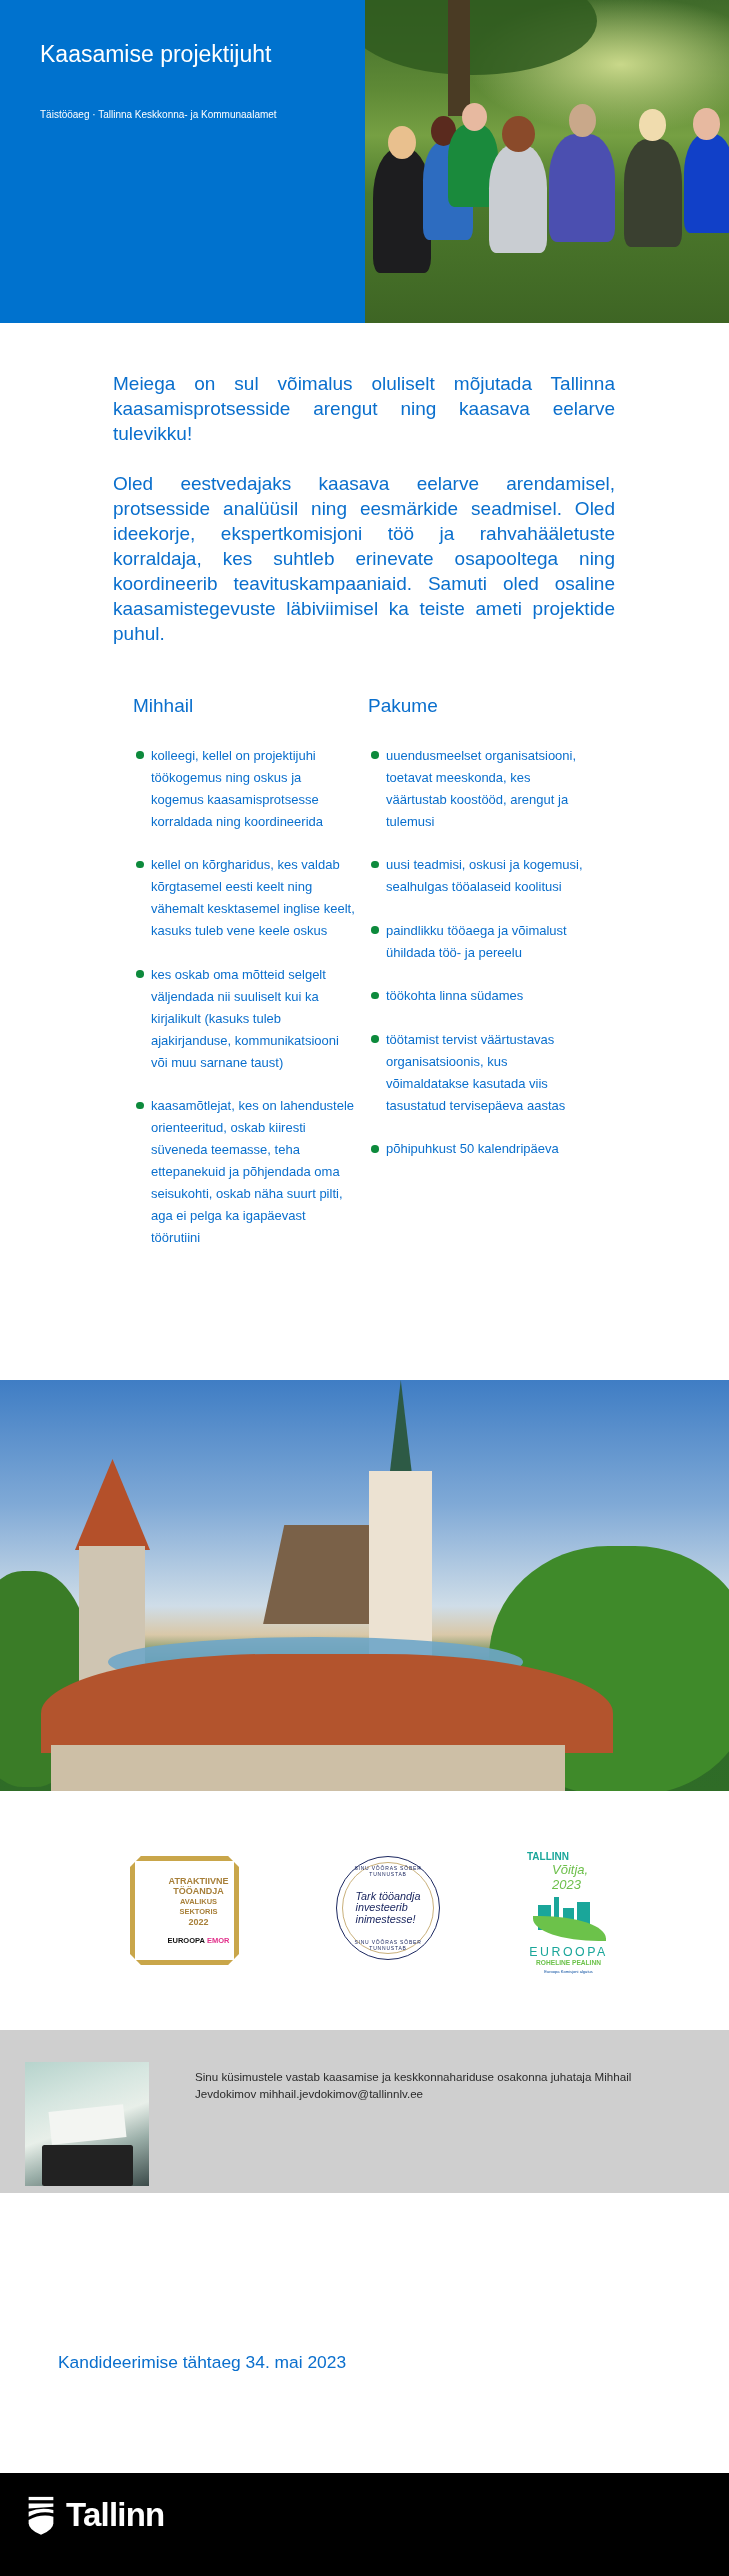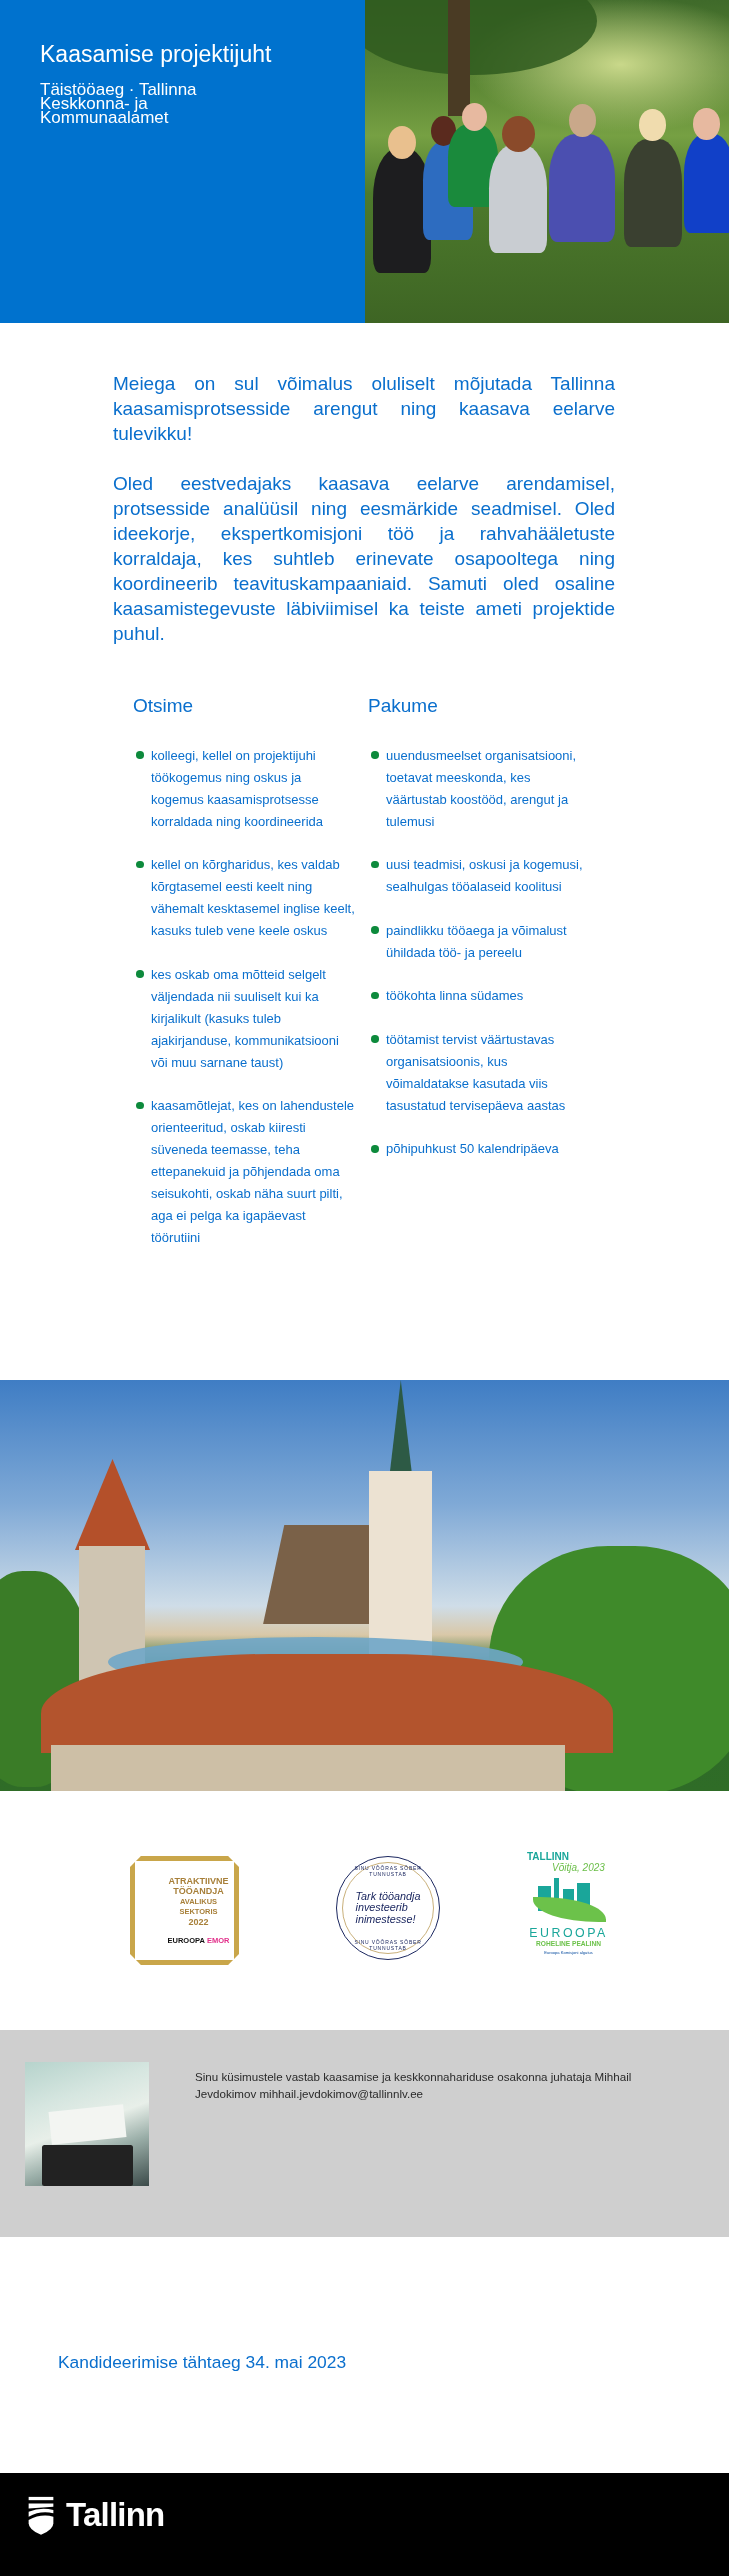--- a/index.html
+++ b/index.html
@@ -3,21 +3,21 @@
 <meta charset="utf-8">
 <style>
   * { box-sizing: border-box; margin: 0; padding: 0; }
   html, body { width: 730px; background: #ffffff; }
   body { font-family: "Liberation Sans", "DejaVu Sans", sans-serif; color: #0a6fcd; position: relative; height: 2576px; overflow: hidden; }
 
   
   .hero { position: absolute; left: 0; top: 0; width: 730px; height: 323px; display: flex; }
   .hero-left { width: 365px; height: 323px; background: #0072ce; padding: 40px 40px 16px 40px; color: #fff; }
   .hero-title { font-size: 23px; font-weight: normal; line-height: 28px; margin-top: 0; }
-  .hero-sub { font-size: 17px; line-height: 14px; margin-top: 15px; max-width: 240px; }
+  .hero-sub { font-size: 10px; line-height: 28px; margin-top: 33px; max-width: 240px; }
   .hero-photo { width: 365px; height: 323px; position: relative; overflow: hidden;
     background:
       radial-gradient(ellipse 60% 30% at 70% 20%, #c9d88a 0%, rgba(201,216,138,0) 70%),
       linear-gradient(180deg, #3f6a2a 0%, #5f8a36 28%, #76a043 42%, #4d7a2c 60%, #3e6524 100%);
   }
   .tree-trunk { position: absolute; left: 83px; top: 0; width: 21.6px; height: 116px; background: #4a3b24; }
   .canopy { position: absolute; left: -16.6px; top: -33px; width: 249px; height: 108px; border-radius: 50%; background: #2f5a1f; opacity: .85; }
   .person { position: absolute; border-radius: 40% 40% 12% 12%; }
   .head { position: absolute; border-radius: 50%; background: #e7b9a0; }
 
@@ -63,30 +63,30 @@
   .badge-emor .b4 span { color: #e2308a; }
   .badge-seal { left: 336px; top: 5px; width: 104px; height: 104px; border-radius: 50%; border: 1.7px solid #1c2860; background: #fff;
     display: flex; align-items: center; justify-content: center; }
   .badge-seal .ring { position: absolute; inset: 5px; border-radius: 50%; border: 0.8px solid #c9b07a; }
   .badge-seal .inner { font-size: 10.8px; font-style: italic; font-weight: normal; color: #1c2860; line-height: 11.6px; }
   .badge-seal .arc { position: absolute; font-size: 5px; color: #1c2860; letter-spacing: 0.8px; left: 0; right: 0; text-align: center; }
   .badge-seal .arc.top { top: 8.3px; }
   .badge-seal .arc.bot { bottom: 8.3px; }
   .badge-green { left: 527px; top: 0; width: 83px; height: 118px; text-align: center; }
   .badge-green .g-title { font-size: 10px; font-weight: bold; color: #1aa69a; text-align: left; }
-  .badge-green .g-year { font-size: 10px; color: #6cbf4a; font-style: italic; margin-left: 25px; text-align: left; }
+  .badge-green .g-year { font-size: 13px; color: #6cbf4a; font-style: italic; margin-left: 25px; text-align: left; }
   .badge-green .g-city { margin: 3.3px auto 0; width: 75px; height: 46px; position: relative; }
   .badge-green .g-city .bld { position: absolute; bottom: 11.6px; background: #1aa69a; }
   .badge-green .g-city .leaf { position: absolute; left: 1.7px; bottom: 0; width: 73px; height: 25px; background: #6cc24a; border-radius: 0 90% 0 90%; }
   .badge-green .g-euro { font-size: 12.4px; color: #1aa69a; letter-spacing: 2.5px; margin-top: 3.3px; }
   .badge-green .g-sub { font-size: 6.6px; font-weight: bold; color: #6cc24a; }
   .badge-green .g-eu { font-size: 4.1px; color: #0a4ea0; margin-top: 3.3px; }
 
   
-  .contact { position: absolute; left: 0; top: 2030px; width: 730px; height: 207px; background: #cfcfcf; }
+  .contact { position: absolute; left: 0; top: 2030px; width: 730px; height: 163px; background: #cfcfcf; }
   .contact-photo { position: absolute; left: 25px; top: 31.5px; width: 124px; height: 124px;
     background: linear-gradient(160deg, #b6d3cc 0%, #d6e6e0 30%, #e8efe9 50%, #9aaea8 70%, #3c4b4a 100%); overflow: hidden; }
   .contact-photo .laptop { position: absolute; left: 16.6px; top: 83px; width: 91px; height: 41px; background: #222; border-radius: 2.5px; }
   .contact-photo .paper { position: absolute; left: 25px; top: 46px; width: 75px; height: 33px; background: #f3f5f2; transform: rotate(-6deg); }
   .contact-text { position: absolute; left: 195px; top: 38px; width: 497px; font-size: 11.6px; line-height: 17.4px; color: #2a2a2a; }
 
   
   .deadline { position: absolute; left: 58px; top: 2352px; font-size: 17.4px; color: #0a6fcd; }
 
   
@@ -123,21 +123,21 @@
   </div>
 </section>
 
 <section class="intro">
   <p>Meiega on sul võimalus oluliselt mõjutada Tallinna kaasamisprotsesside arengut ning kaasava eelarve tulevikku!</p>
   <p>Oled eestvedajaks kaasava eelarve arendamisel, protsesside analüüsil ning eesmärkide seadmisel. Oled ideekorje, ekspertkomisjoni töö ja rahvahääletuste korraldaja, kes suhtleb erinevate osapooltega ning koordineerib teavituskampaaniaid. Samuti oled osaline kaasamistegevuste läbiviimisel ka teiste ameti projektide puhul.</p>
 </section>
 
 <section class="columns">
   <div class="col left">
-    <h2 class="col-title">Otsime</h2>
+    <h2 class="col-title">Mihhail</h2>
     <ul>
       <li><span class="dot"></span><span>kolleegi, kellel on projektijuhi töökogemus ning oskus ja kogemus kaasamisprotsesse korraldada ning koordineerida</span></li>
       <li><span class="dot"></span><span>kellel on kõrgharidus, kes valdab kõrgtasemel eesti keelt ning vähemalt kesktasemel inglise keelt, kasuks tuleb vene keele oskus</span></li>
       <li><span class="dot"></span><span>kes oskab oma mõtteid selgelt väljendada nii suuliselt kui ka kirjalikult (kasuks tuleb ajakirjanduse, kommunikatsiooni või muu sarnane taust)</span></li>
       <li><span class="dot"></span><span>kaasamõtlejat, kes on lahendustele orienteeritud, oskab kiiresti süveneda teemasse, teha ettepanekuid ja põhjendada oma seisukohti, oskab näha suurt pilti, aga ei pelga ka igapäevast töörutiini</span></li>
     </ul>
   </div>
   <div class="col right">
     <h2 class="col-title">Pakume</h2>
     <ul>

